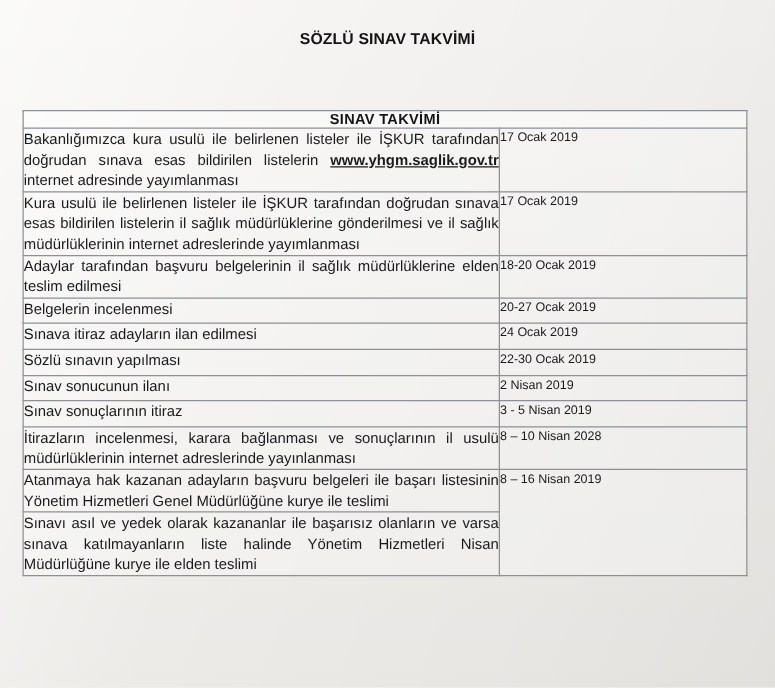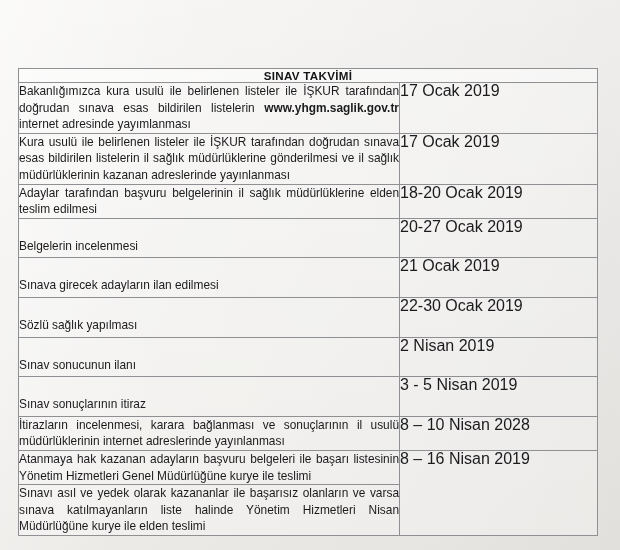--- a/index.html
+++ b/index.html
@@ -39,21 +39,21 @@
     font-weight: bold;
     line-height: 19px;
     letter-spacing: 0.12px;
     color: #141416;
   }
   .doc-title .line { display: block; white-space: nowrap; }
 
   
   .table-wrap {
     position: absolute;
-    top: 68px;
+    top: 88px;
     left: 18px;
     width: 579px;
   }
   table.takvim {
     width: 579px;
     border-collapse: collapse;
     table-layout: fixed;
     background: rgba(255,255,255,0.30);
   }
   table.takvim td, table.takvim th {
@@ -78,43 +78,44 @@
     font-size: 11.9px;
     line-height: 16.6px;
     padding: 3px 7px 4px 7px;
     text-align: justify;
     text-justify: inter-word;
     hyphens: none;
     color: #1b1b1d;
   }
   td.desc.single {
     text-align: left;
-    padding-top: 19px;
+    padding-top: 0;
     padding-bottom: 3px;
   }
-  td.desc .url { font-weight: bold; }
+  td.desc .url { font-weight: bold; text-decoration: underline; }
 
   td.date {
-    font-size: 16px;
+    font-size: 10px;
     line-height: 16.6px;
     padding: 3px 7px 4px 9px;
     vertical-align: middle;
     text-align: left;
     white-space: nowrap;
     color: #1b1b1d;
     margin-left: 14px;
   }
   td.date.empty { padding: 0; }
 </style>
 </head>
 <body>
 
 <div class="page">
 
   <div class="doc-title">
+    <span class="line">SÖZLÜ SINAV TAKVİMİ</span>
   </div>
 
   <div class="table-wrap">
     <table class="takvim">
       <colgroup>
         <col class="c-desc">
         <col class="c-date">
       </colgroup>
       <thead>
         <tr>
@@ -122,41 +123,41 @@
         </tr>
       </thead>
       <tbody>
 
         <tr>
           <td class="desc"><span>Bakanlığımızca kura usulü ile belirlenen listeler ile İŞKUR tarafından doğrudan sınava esas bildirilen listelerin </span><span class="url">www.yhgm.saglik.gov.tr</span><span> internet adresinde yayımlanması</span></td>
           <td class="date">17 Ocak 2019</td>
         </tr>
 
         <tr>
-          <td class="desc">Kura usulü ile belirlenen listeler ile İŞKUR tarafından doğrudan sınava esas bildirilen listelerin il sağlık müdürlüklerine gönderilmesi ve il sağlık müdürlüklerinin kazanan adreslerinde yayınlanması</td>
+          <td class="desc">Kura usulü ile belirlenen listeler ile İŞKUR tarafından doğrudan sınava esas bildirilen listelerin il sağlık müdürlüklerine gönderilmesi ve il sağlık müdürlüklerinin internet adreslerinde yayımlanması</td>
           <td class="date">17 Ocak 2019</td>
         </tr>
 
         <tr>
           <td class="desc">Adaylar tarafından başvuru belgelerinin il sağlık müdürlüklerine elden teslim edilmesi</td>
           <td class="date">18-20 Ocak 2019</td>
         </tr>
 
         <tr>
           <td class="desc single">Belgelerin incelenmesi</td>
           <td class="date">20-27 Ocak 2019</td>
         </tr>
 
         <tr>
-          <td class="desc single">Sınava girecek adayların ilan edilmesi</td>
-          <td class="date">21 Ocak 2019</td>
+          <td class="desc single">Sınava itiraz adayların ilan edilmesi</td>
+          <td class="date">24 Ocak 2019</td>
         </tr>
 
         <tr>
-          <td class="desc single">Sözlü sağlık yapılması</td>
+          <td class="desc single">Sözlü sınavın yapılması</td>
           <td class="date">22-30 Ocak 2019</td>
         </tr>
 
         <tr>
           <td class="desc single">Sınav sonucunun ilanı</td>
           <td class="date">2 Nisan 2019</td>
         </tr>
 
         <tr>
           <td class="desc single">Sınav sonuçlarının itiraz</td>

